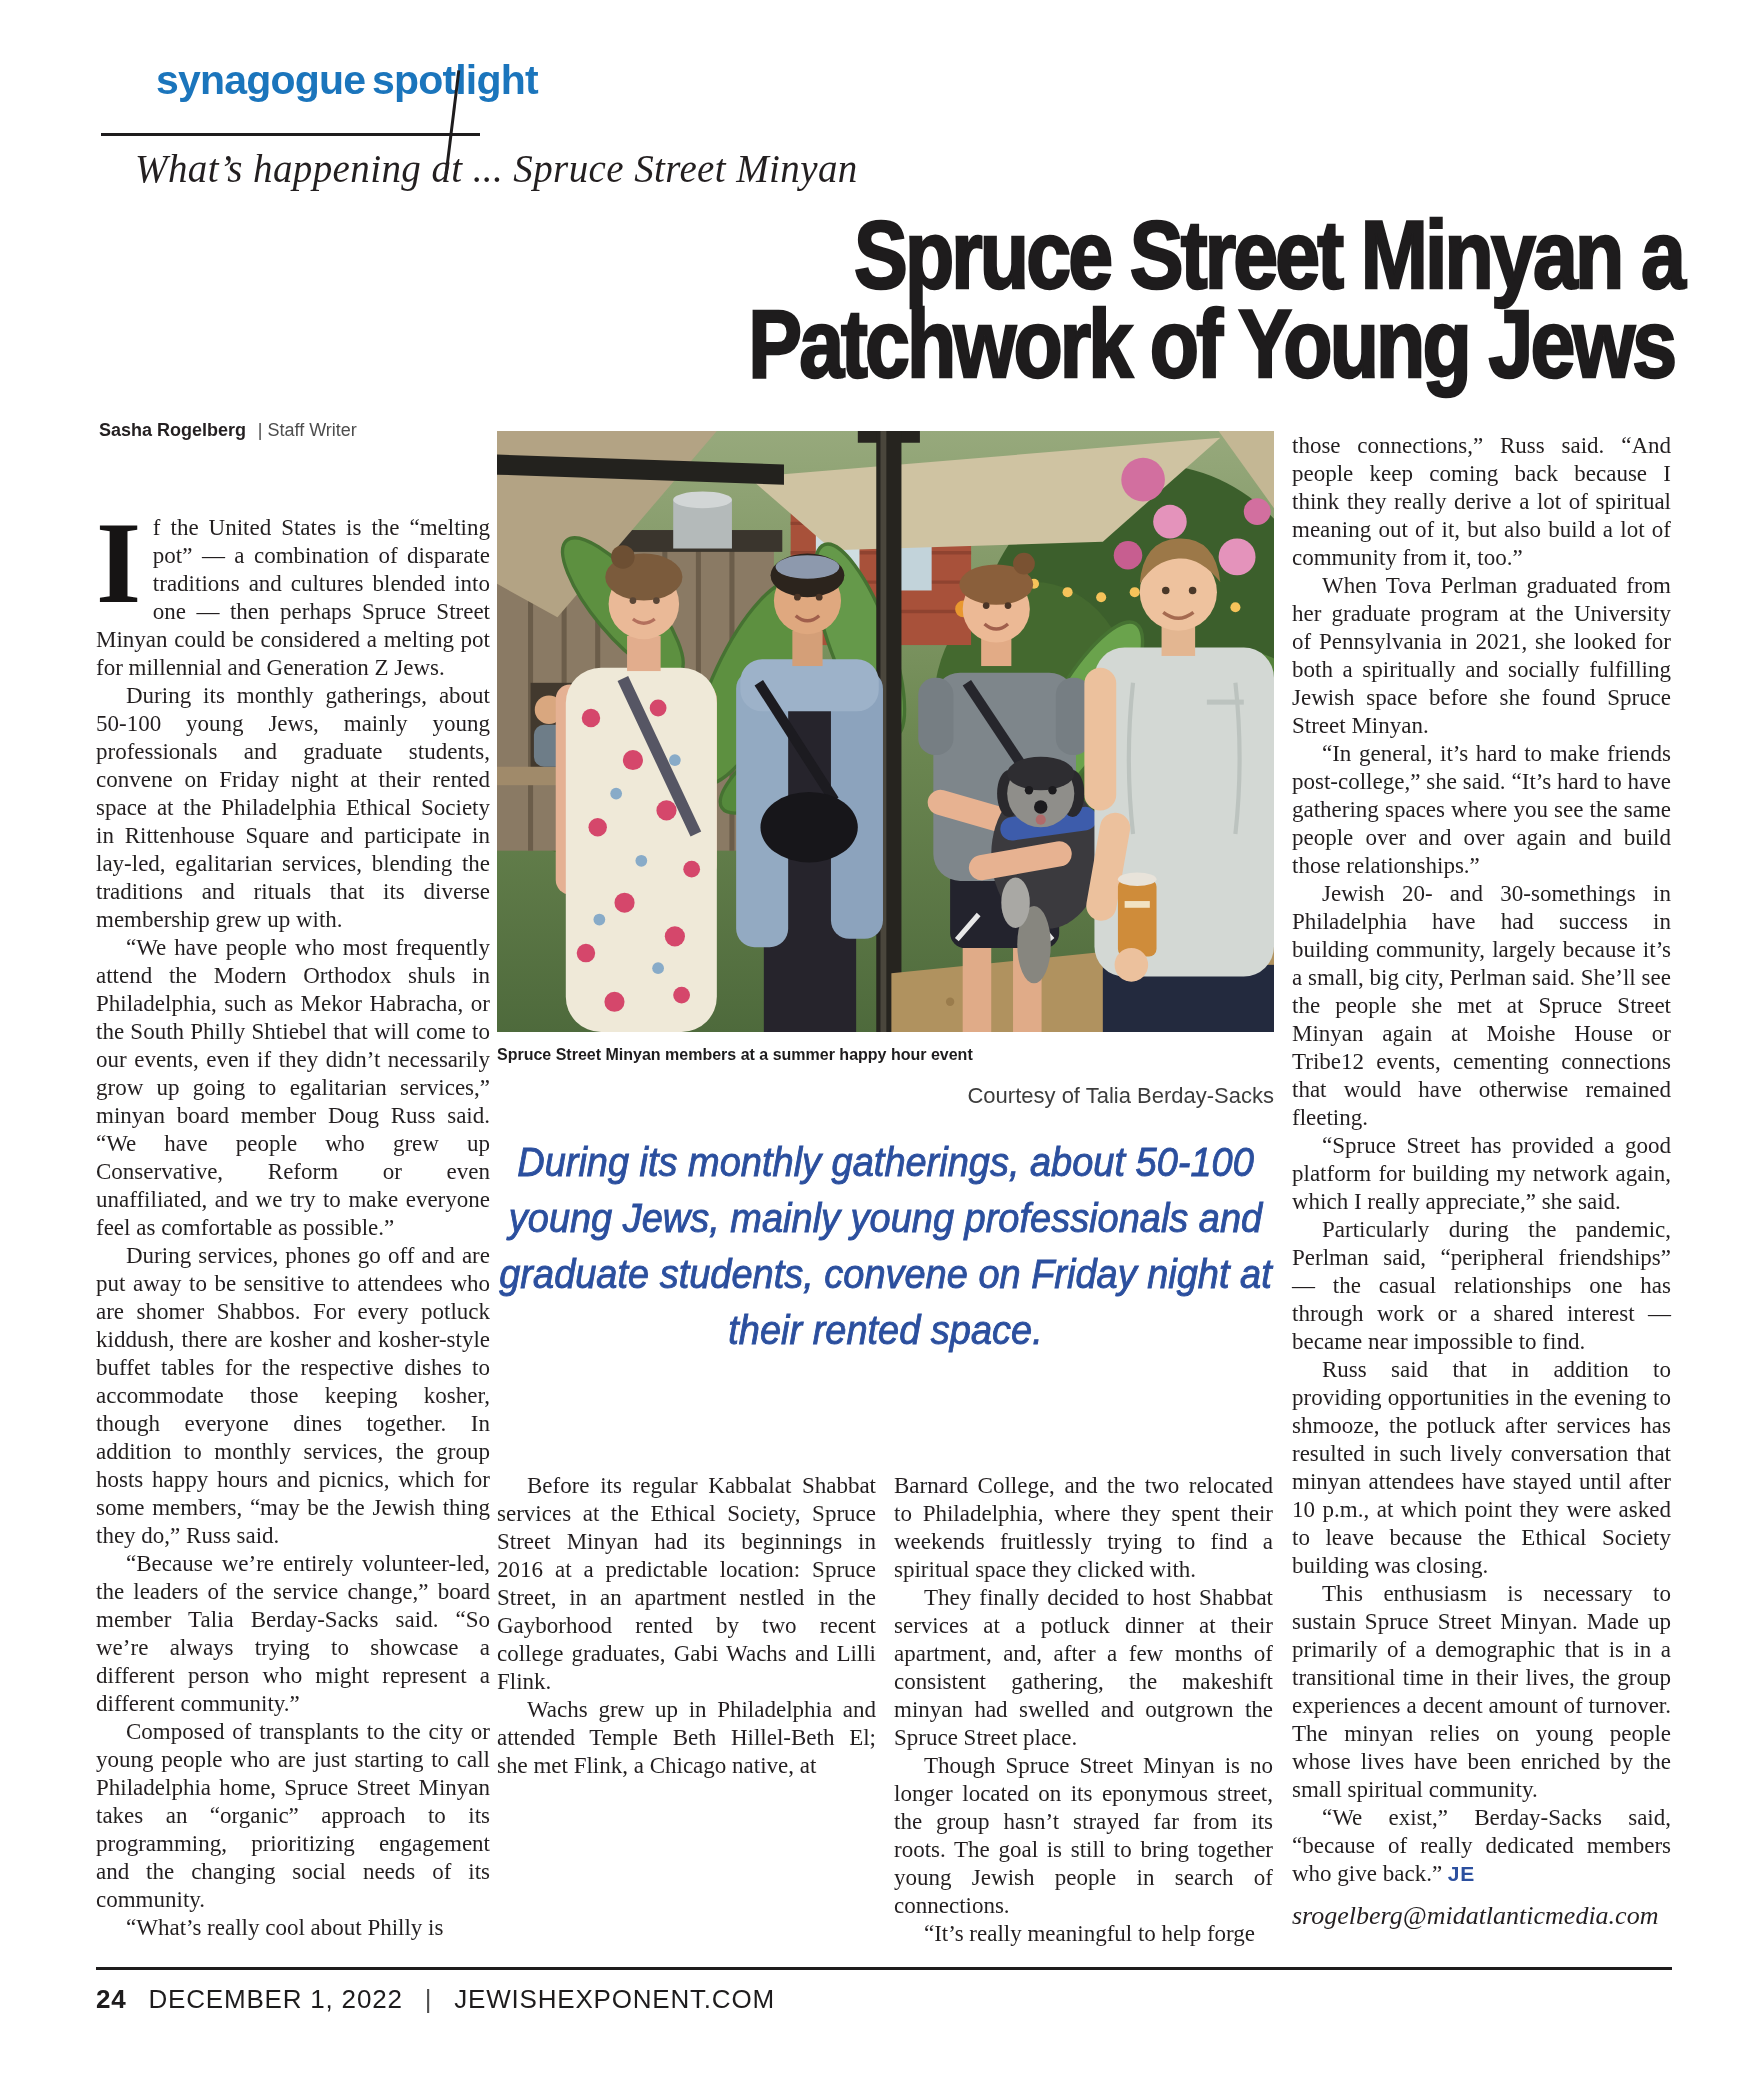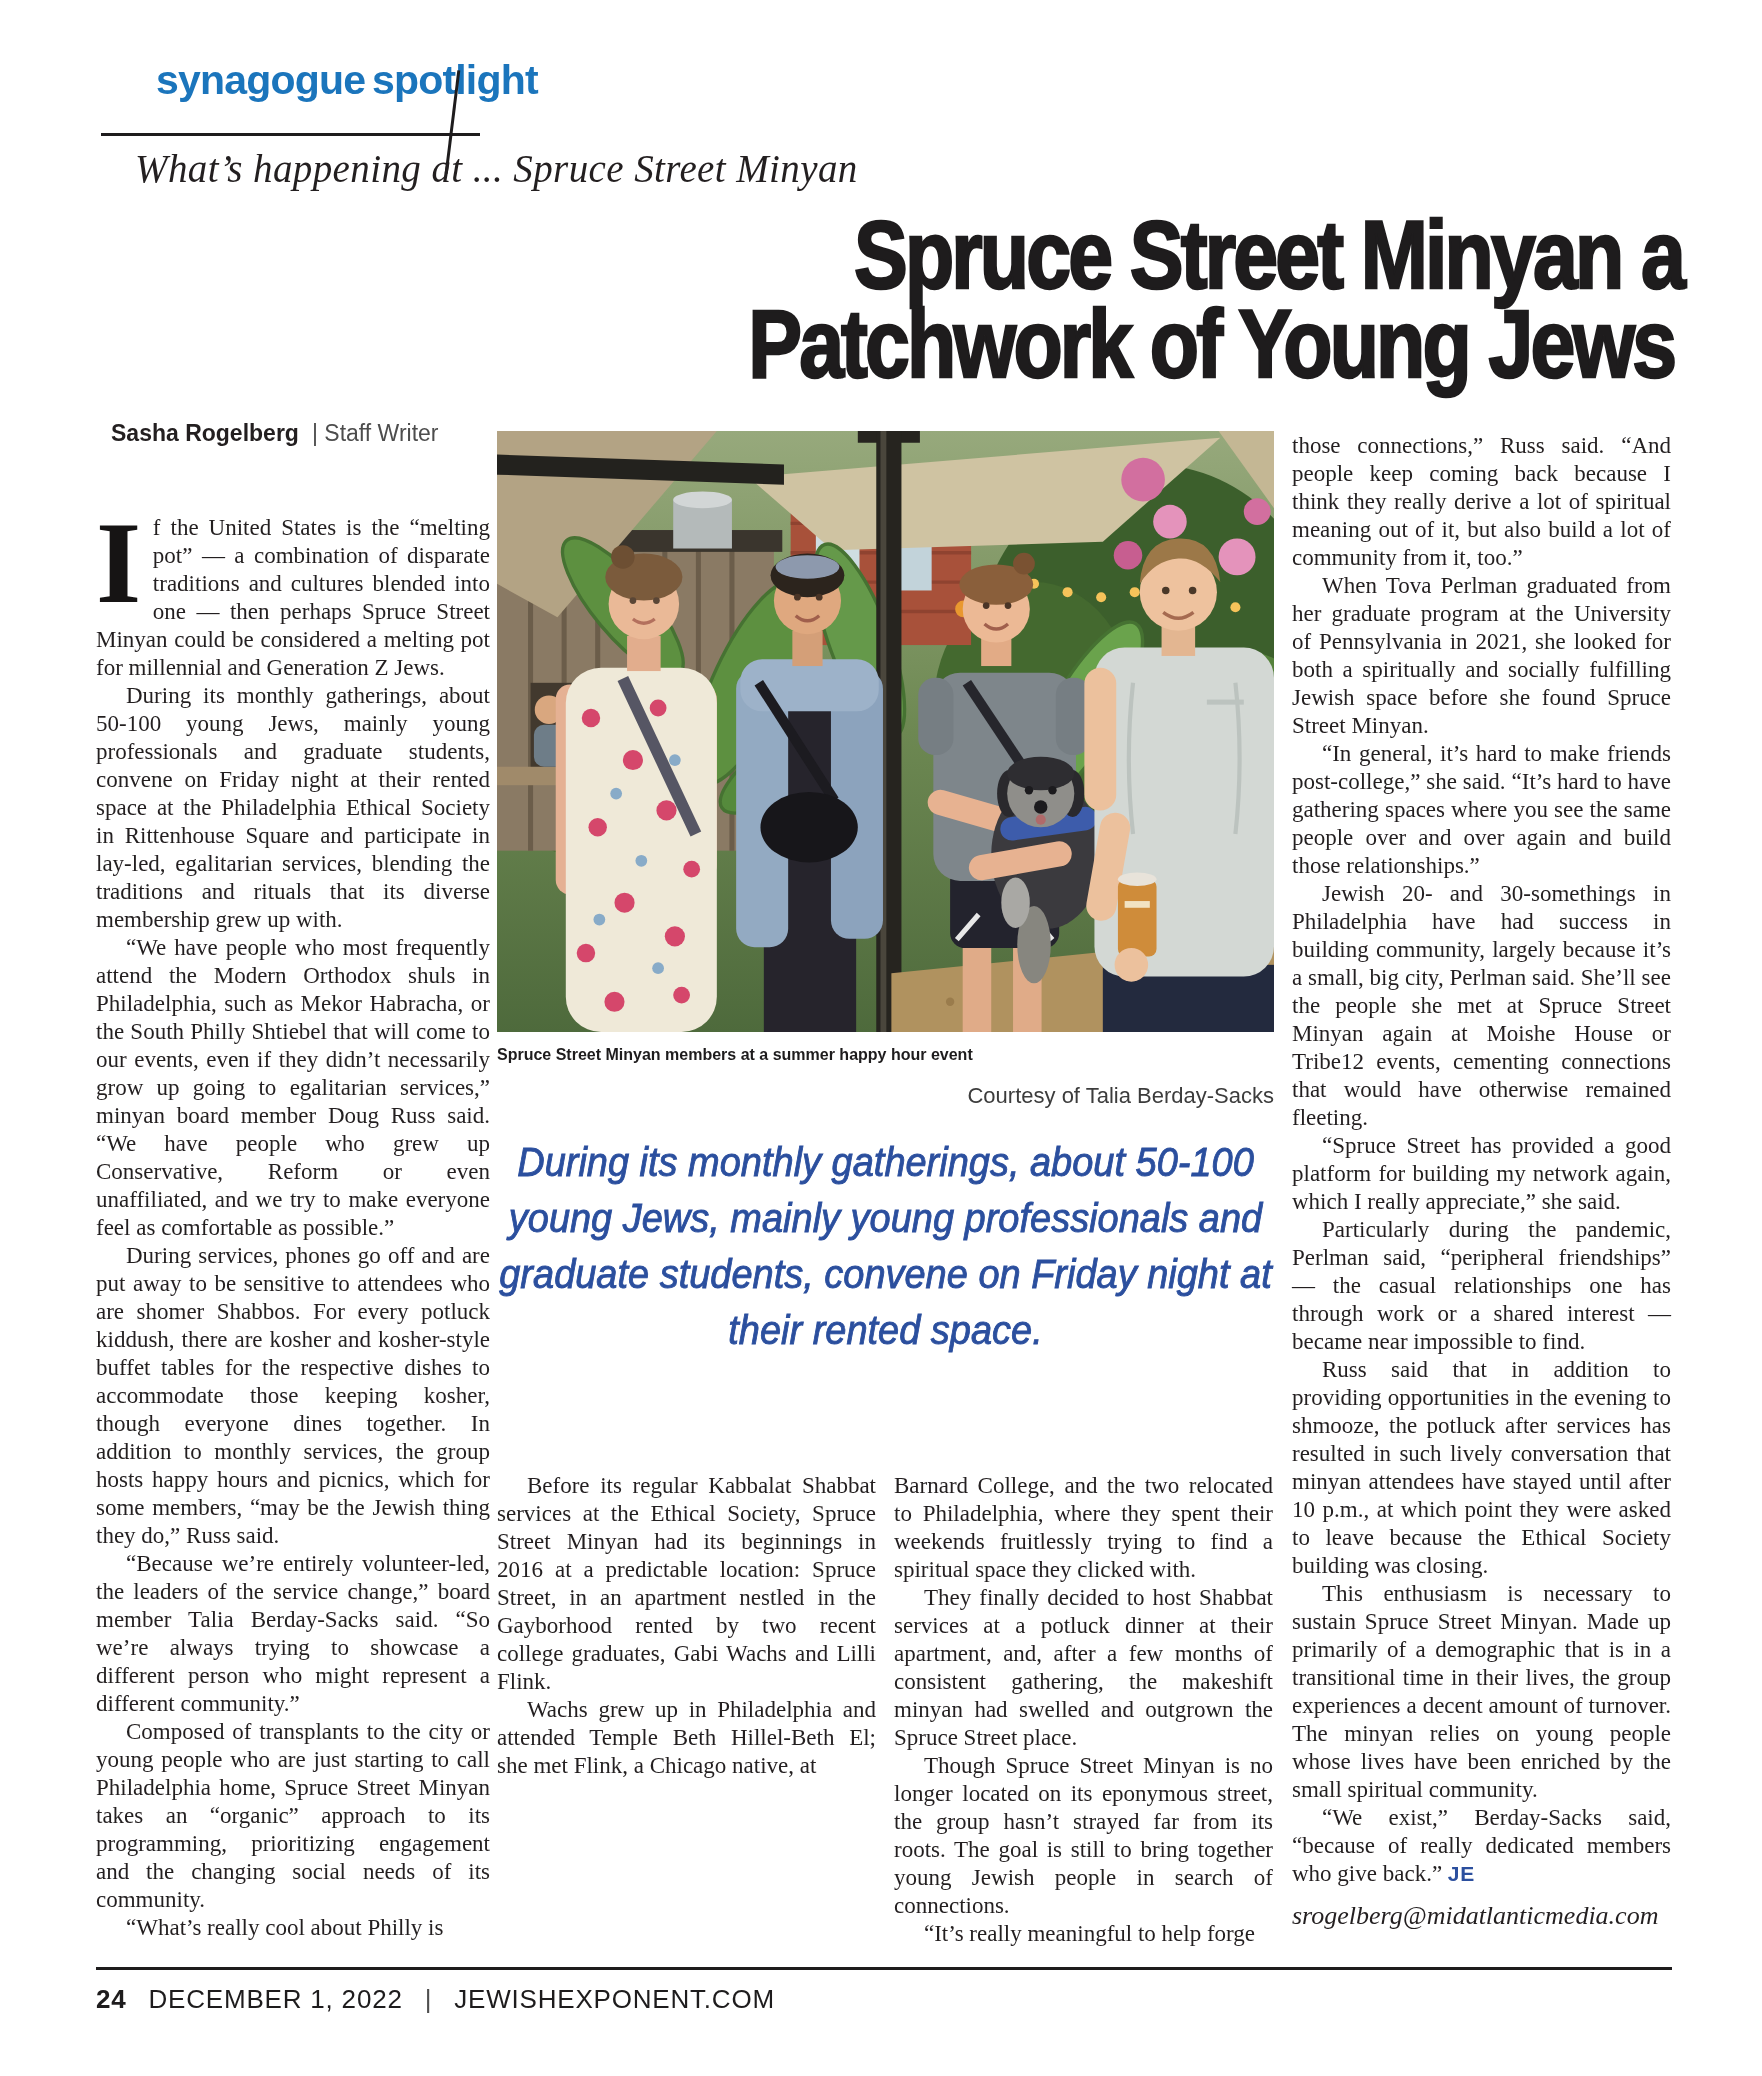--- a/index.html
+++ b/index.html
@@ -22,21 +22,21 @@
   .mh-rule{position:absolute;left:101px;top:133px;width:379px;height:2.5px;background:#1e1c1d;}
   .mh-slash{position:absolute;left:451px;top:70px;width:3.4px;height:104px;background:#1e1c1d;transform:rotate(7deg);}
 
   .kicker{position:absolute;left:99px;top:146px;font-style:italic;font-size:39px;letter-spacing:0.4px;margin-left:36px;}
 
   .headline{position:absolute;left:0;top:210px;width:1762px;margin:0;text-align:right;
     font-family:"Liberation Sans",sans-serif;font-weight:700;font-size:96px;line-height:89px;color:#1e1c1d;}
   .hl-inner{display:inline-block;transform:scaleX(0.84);transform-origin:50% 50%;
     letter-spacing:-3.4px;-webkit-text-stroke:2.5px #1e1c1d;white-space:nowrap;}
 
-  .byline{position:absolute;left:99px;top:420px;font-family:"Liberation Sans",sans-serif;font-size:23px;margin-left:12px;}
+  .byline{position:absolute;left:99px;top:420px;font-family:"Liberation Sans",sans-serif;font-size:18px;}
   .by-name{font-weight:700;}
   .by-role{color:#4d4d4d;margin-left:6.7px;}
 
   
   .photo{position:absolute;left:497px;top:431px;width:777px;height:601px;margin:0;background:#6d8852;}
   .photo svg{display:block;width:100%;height:100%;}
   .caption{position:absolute;left:497px;top:1046px;width:777px;
     font-family:"Liberation Sans",sans-serif;font-weight:700;font-size:16px;color:#1e1c1d;}
   .credit{position:absolute;left:497px;top:1083px;width:777px;text-align:right;
     font-family:"Liberation Sans",sans-serif;font-size:22px;color:#3c3c3c;}

